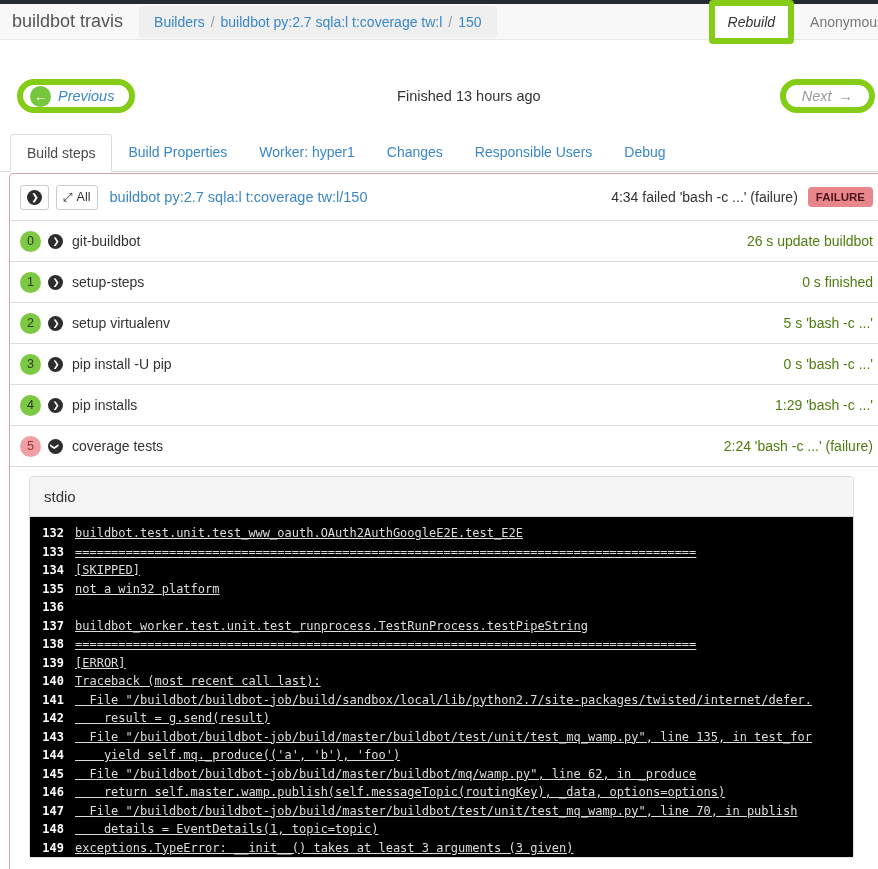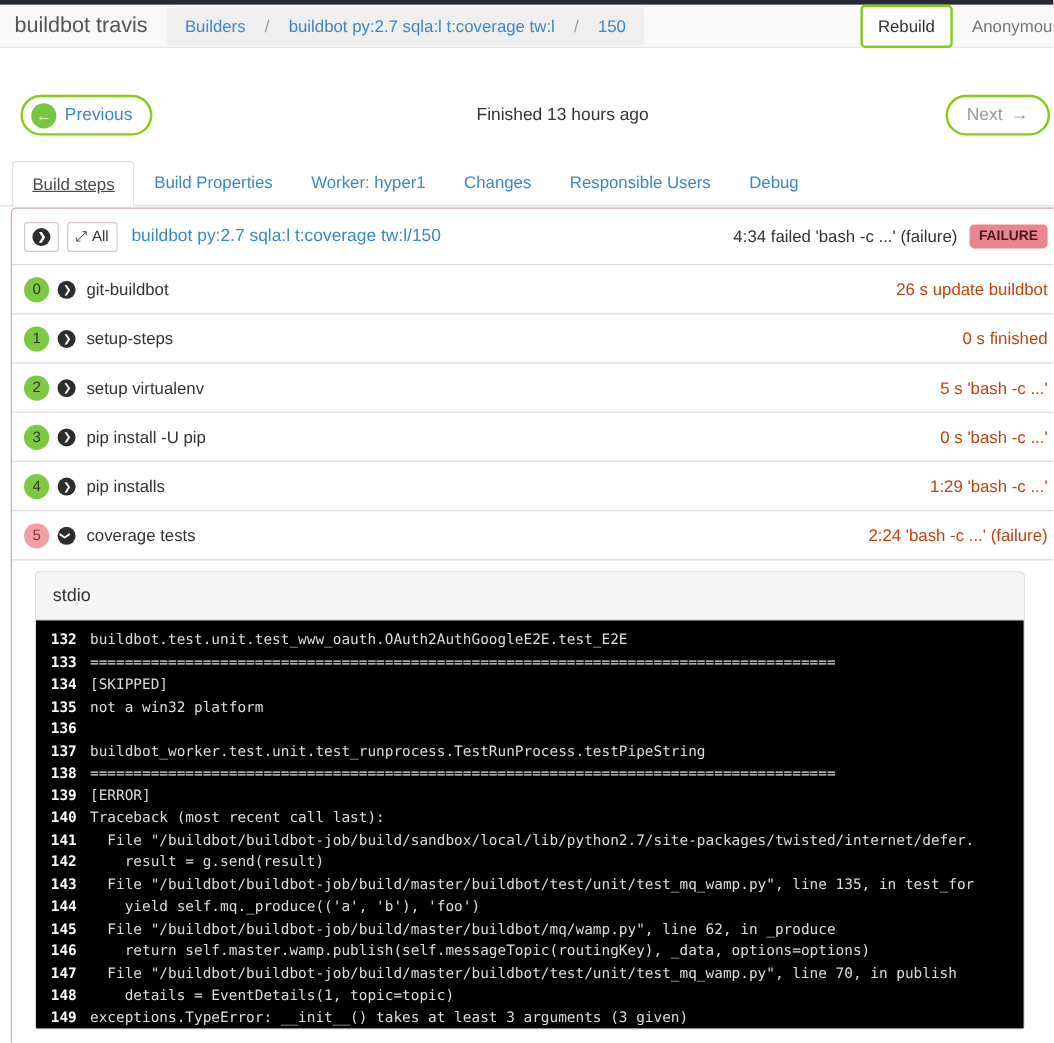--- a/index.html
+++ b/index.html
@@ -13,27 +13,27 @@
   .topstrip { height:4px; background:#262a33; width:100%; }
 
   
   .navbar {
     height:36px; background:#f8f8f8; border-bottom:1px solid #e7e7e7;
     display:flex; align-items:center; padding:0 0 0 12px; gap:16px;
   }
   .brand { font-size:18px; color:#555; white-space:nowrap; }
   .breadcrumb {
     background:#efefef; border-radius:4px; padding:8px 15px;
-    font-size:14px; display:flex; align-items:center; gap:16px; white-space:nowrap;
+    font-size:14px; display:flex; align-items:center; gap:6px; white-space:nowrap;
   }
   .breadcrumb a { color:#3a87c8; }
   .breadcrumb .sep { color:#999; }
   .btn {
-    background:#fff; border:2px solid #84cc16; border-radius:4px;
-    font-family:inherit; font-size:14px; color:#333; cursor:pointer;
+    background:#fff; border:6px solid #84cc16; border-radius:4px;
+    font-family:inherit; font-size:14px; color:#333; cursor:pointer;font-style:italic;
   }
   .rebuild { margin-left:auto; padding:8px 13px; }
   .user { color:#777; font-size:14px; margin-right:-6px; white-space:nowrap; }
 
   
   .pager { position:relative; margin-top:39px; height:34px; padding:0 17px;
            display:flex; align-items:center; justify-content:space-between; }
   .pill { border-radius:17px; display:inline-flex; align-items:center; gap:7px; height:34px; }
   .prev { padding:0 15px 0 7px; color:#3a87c8; font-size:14.5px; }
   .prev-circle {
@@ -42,21 +42,21 @@
   }
   .next { padding:4px 16px; color:#9a9a9a; font-size:14.5px; margin-right:-14px; }
   .finished { position:absolute; left:53.4%; transform:translateX(-50%);
               font-size:14.5px; color:#333; }
 
   
   .tabs { margin-top:21px; padding-left:10px; display:flex; border-bottom:1px solid #ddd; }
   .tab { padding:10px 16px; font-size:14px; color:#3a87c8; margin-bottom:-1px; cursor:pointer; }
   .tab.active {
     background:#fff; border:1px solid #ddd; border-bottom:1px solid transparent;
-    border-radius:4px 4px 0 0; color:#4a4a4a;text-decoration:underline;
+    border-radius:4px 4px 0 0; color:#4a4a4a;
   }
 
   
   .panel {
     margin:1px 0 0 9px; width:875px; background:#fff;
     border:1px solid #d8a6aa; border-radius:4px;
   }
   .row { display:flex; align-items:center; padding:0 10px; gap:7px; }
   .row.summary { height:46px; }
   .mini-btn {
@@ -78,39 +78,39 @@
     padding:4px 8px; border-radius:4px; white-space:nowrap;text-align:center;
   }
   .step-row { height:41px; border-top:1px solid #ddd; }
   .badge {
     width:21px; height:21px; min-width:21px; border-radius:50%;
     display:inline-flex; align-items:center; justify-content:center; font-size:12.5px;
   }
   .badge.success { background:#7dc944; color:#2e3a24; }
   .badge.failure { background:#f0a0a5; color:#953036; }
   .step-name { font-size:14px; color:#333; margin-left:2px; cursor:pointer; }
-  .step-info { margin-left:auto; font-size:14px; color:#c2410c; white-space:nowrap; }
+  .step-info { margin-left:auto; font-size:14px; color:#4d7c0f; white-space:nowrap; }
 
   
   .expanded { border-top:1px solid #ddd; padding:9px 19px 20px 19px; }
   .stdio-panel { width:825px; border:1px solid #ddd; border-radius:4px; }
   .stdio-header {
     background:#f5f5f5; border-bottom:1px solid #ddd; border-radius:4px 4px 0 0;
     padding:11px 14px; display:flex; align-items:flex-end;
   }
   .stdio-title { font-size:15px; color:#333; }
   .stdio-right { margin-left:auto; display:flex; align-items:center; gap:9px; }
   .view-all { color:#3a87c8; font-size:15px; }
   .dl-btn { display:inline-flex; align-items:center; gap:5px; padding:5px 8px; font-size:12px; }
   .terminal {
     background:#000; margin:0; padding:7px 8px; height:340px; overflow:hidden;
     font-family:"DejaVu Sans Mono","Liberation Mono",monospace;
     font-size:12px; line-height:18.5px; color:#ddd;
   }
-  .tline { white-space:pre; }
+  .tline { white-space:pre;text-decoration:underline; }
   .ln { display:inline-block; width:26px; text-align:right; margin-right:11px;
         font-weight:bold; color:#fff; }
 </style>
 </head>
 <body>
 
 <div class="topstrip"></div>
 
 <header class="navbar">
   <span class="brand">buildbot travis</span>

